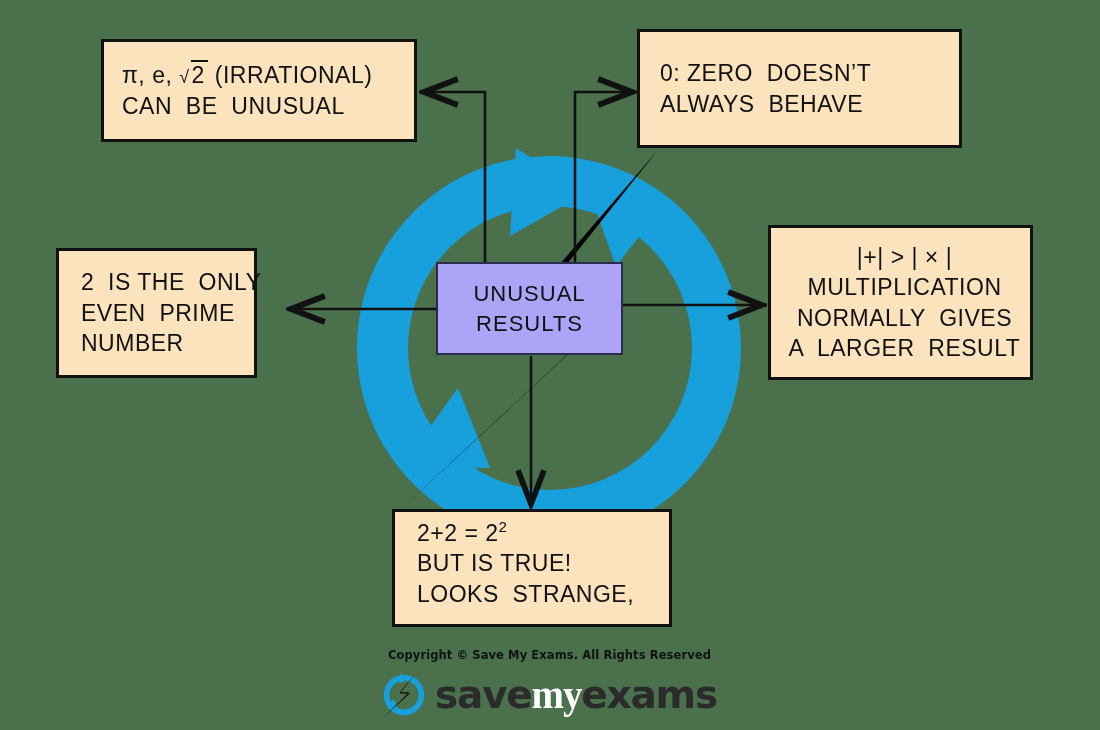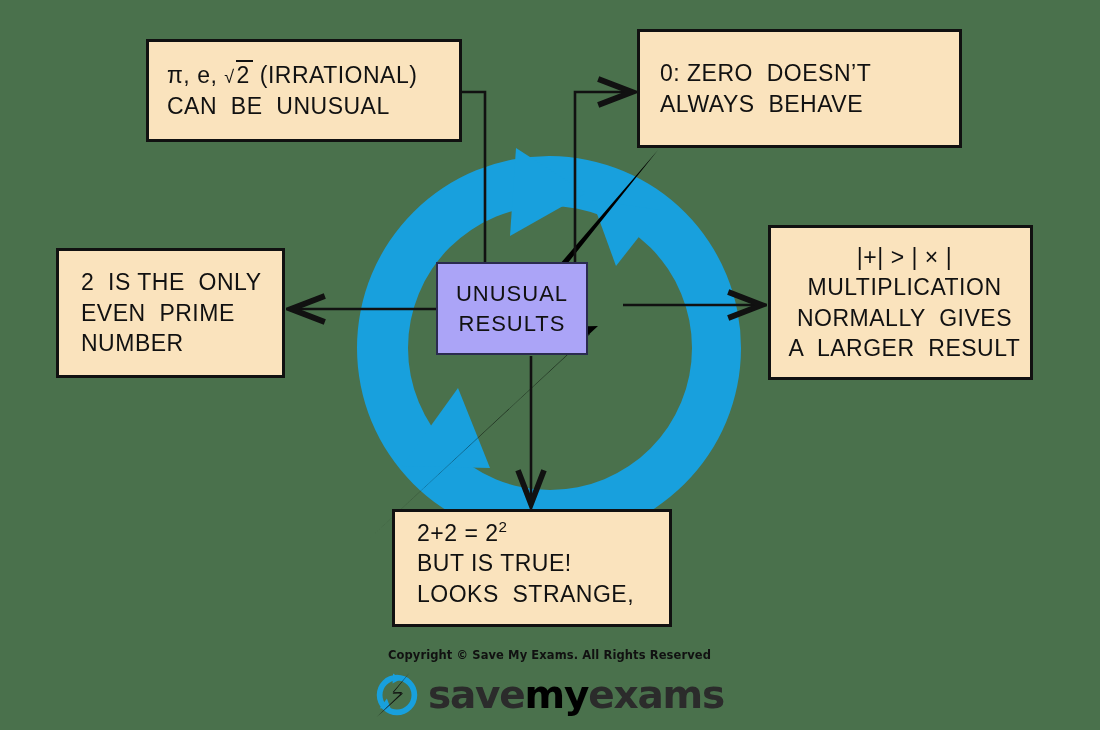--- a/index.html
+++ b/index.html
@@ -39,26 +39,26 @@
     white-space: pre;
   }
   .center-node {
     background: #aba4f7;
     border: 2px solid #2b2b4f;
     text-align: center;
     align-items: center;
     font-size: 22px;
     letter-spacing: 1px;
   }
-  .box-top-left   { left: 101px; top: 39px;  width: 316px; height: 103px; font-size: 23px; padding: 0 0 0 18px; margin-left: 45px; }
+  .box-top-left   { left: 101px; top: 39px;  width: 316px; height: 103px; font-size: 23px; padding: 0 0 0 18px; }
   .box-top-right  { left: 637px; top: 29px;  width: 325px; height: 119px; font-size: 23px; padding: 0 0 0 20px; }
-  .box-left       { left: 56px;  top: 248px; width: 229px; height: 130px; font-size: 23px; padding: 0 0 0 22px; }
+  .box-left       { left: 56px;  top: 248px; width: 201px; height: 130px; font-size: 23px; padding: 0 0 0 22px; }
   .box-right      { left: 768px; top: 225px; width: 265px; height: 155px; font-size: 23px; padding: 0 0 0 8px; text-align: center; align-items: center; }
   .box-bottom     { left: 392px; top: 509px; width: 280px; height: 118px; font-size: 23px; padding: 0 0 10px 22px; }
-  .center-node    { left: 436px; top: 262px; width: 152px; height: 93px; }
+  .center-node    { left: 436px; top: 262px; width: 187px; height: 93px; }
   .sqrt { border-top: 2px solid #111; padding: 0 3px 0 1px; margin-left: 1px; }
   .sup { font-size: 0.66em; vertical-align: super; }
   .small-op { font-size: 0.78em; }
 
   .arrows {
     position: absolute;
     left: 0; top: 0;
     width: 1100px;
     height: 730px;
     pointer-events: none;
@@ -84,21 +84,21 @@
     justify-content: center;
     gap: 9px;
   }
   .brand-text {
     font-size: 39px;
     font-weight: bold;
     letter-spacing: -1.2px;
     font-family: "DejaVu Sans", sans-serif;
   }
   .brand-dark { color: #2b2b2b; }
-  .brand-blue { color: #000000; }
+  .brand-blue { color: #ffffff; font-family: Liberation Serif, serif; }
 </style>
 </head>
 <body>
 
 <div id="canvas">
 
   <svg class="watermark" viewBox="0 0 420 420">
     <g>
       <path d="M210 18 A192 192 0 1 1 17 210 A192 192 0 0 1 210 18 Z
                M210 68 A142 142 0 1 0 352 210 A142 142 0 0 0 210 68 Z" fill="#18a0dd" fill-rule="evenodd"></path>

